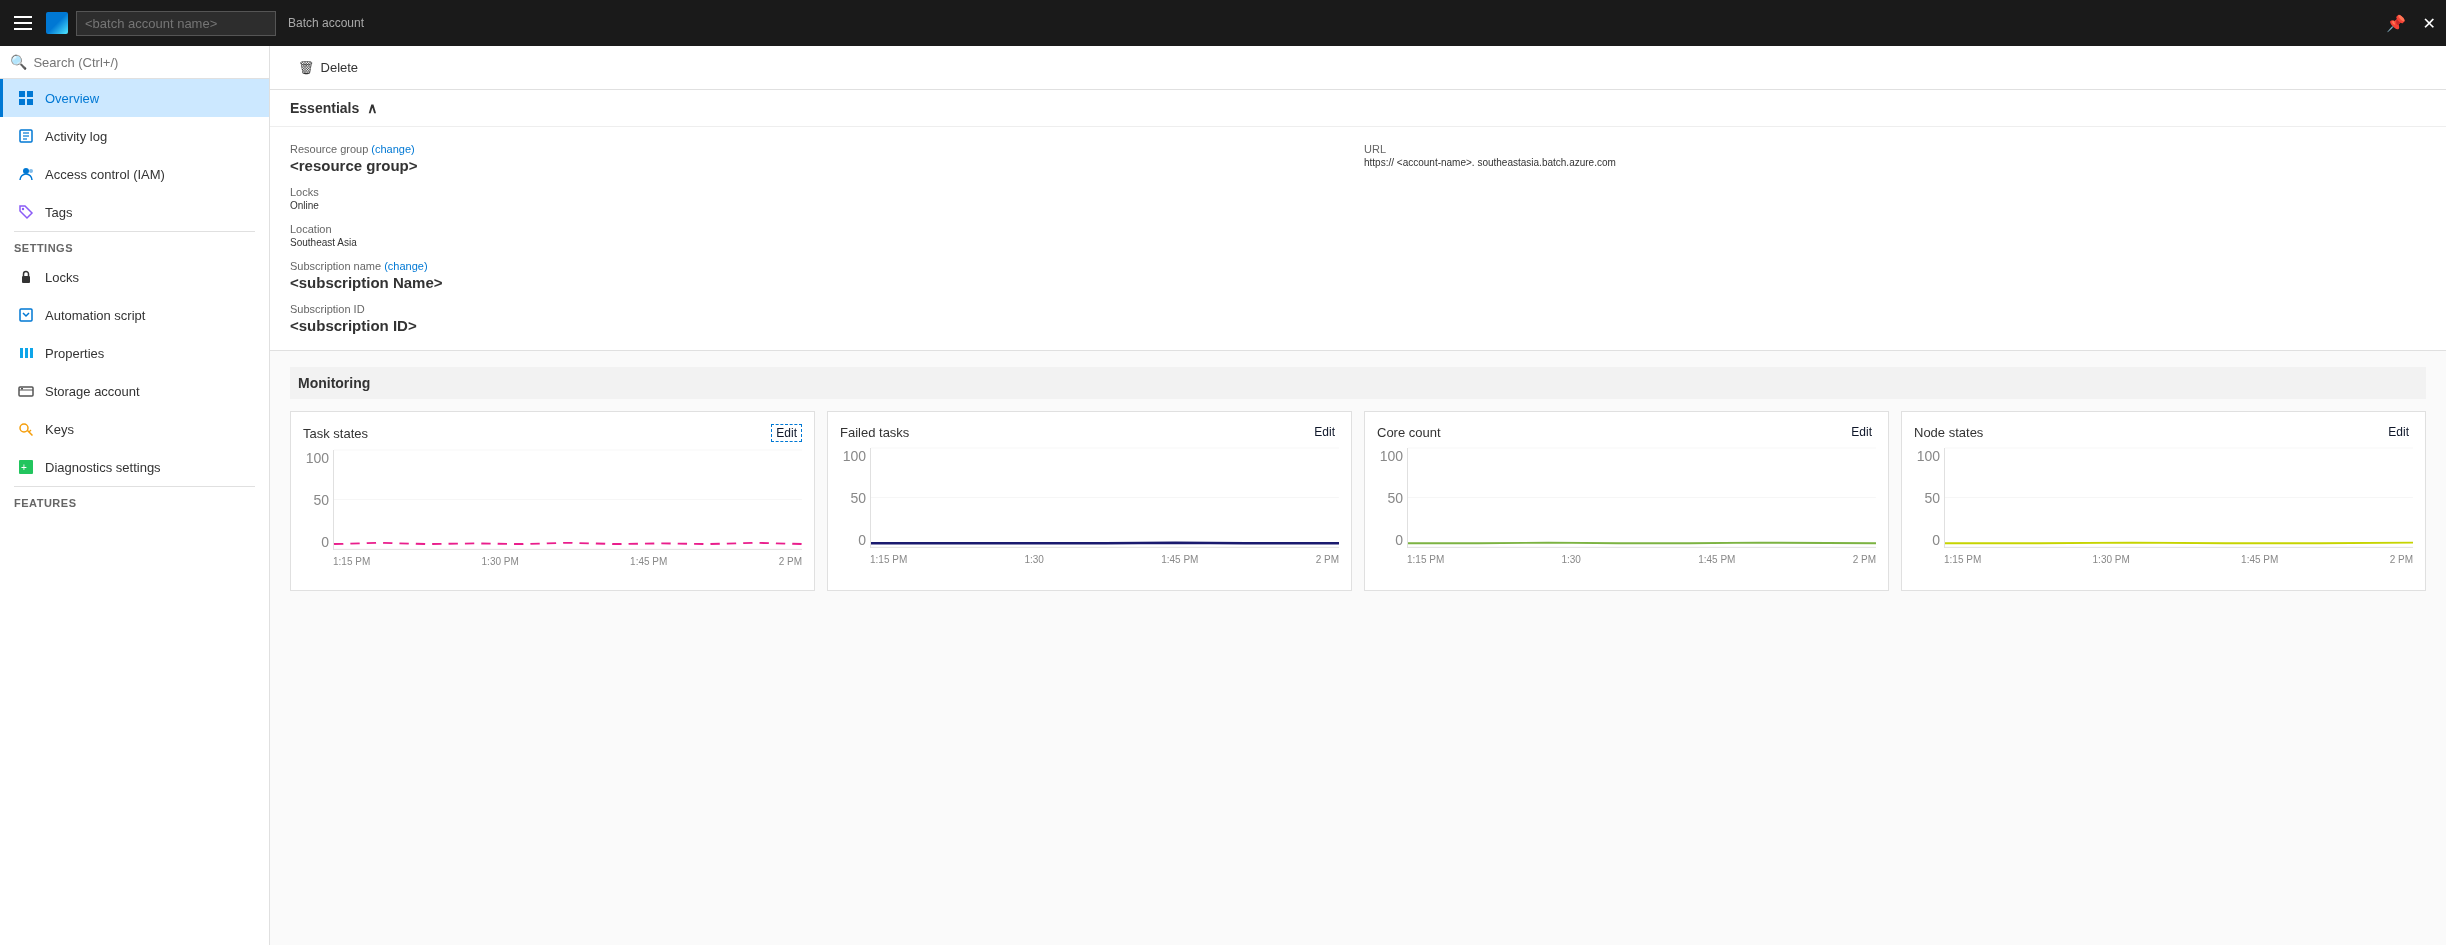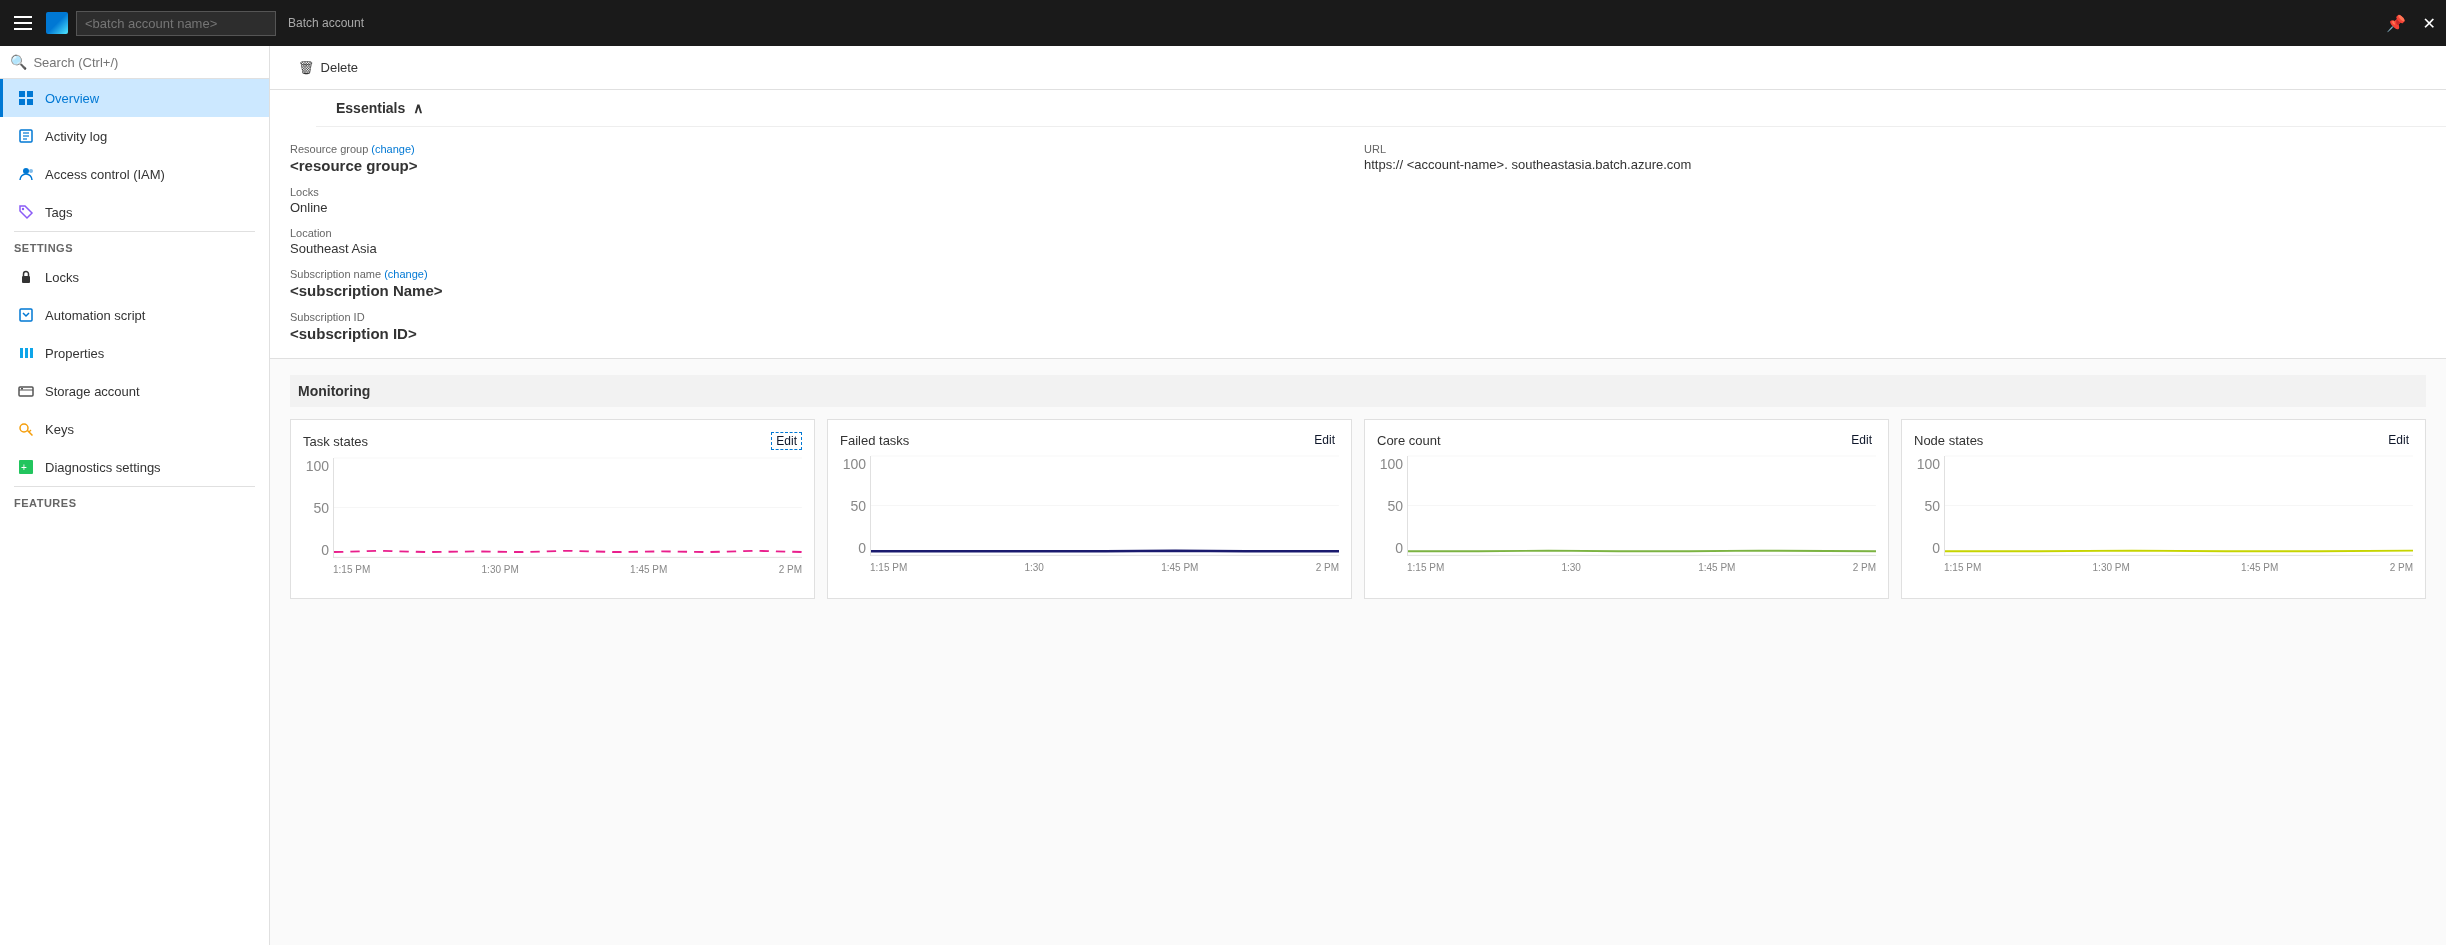--- a/index.html
+++ b/index.html
@@ -149,21 +149,20 @@
     .essentials-header {
       display: flex;
       align-items: flex-start;
       gap: 8px;
       padding: 10px 20px;
       font-size: 14px;
       font-weight: 600;
       color: #333;
       border-bottom: 1px solid #eee;
       cursor: pointer;
-      margin-left: 46px;
     }
     .essentials-body {
       display: grid;
       grid-template-columns: 1fr 1fr;
       padding: 16px 20px;
       gap: 12px;
     }
     .essentials-left, .essentials-right {
       display: flex;
       flex-direction: column;
@@ -174,21 +173,21 @@
       font-size: 11px;
       color: #666;
       margin-bottom: 2px;
     }
     .field-link {
       color: #0078d4;
       text-decoration: none;
       font-size: 11px;
     }
     .field-value {
-      font-size: 13px;
+      font-size: 10px;
       color: #333;
       font-weight: 500;
     }
     .field-value.large {
       font-size: 15px;
       font-weight: 600;
     }
 
     
     .monitoring-section {

